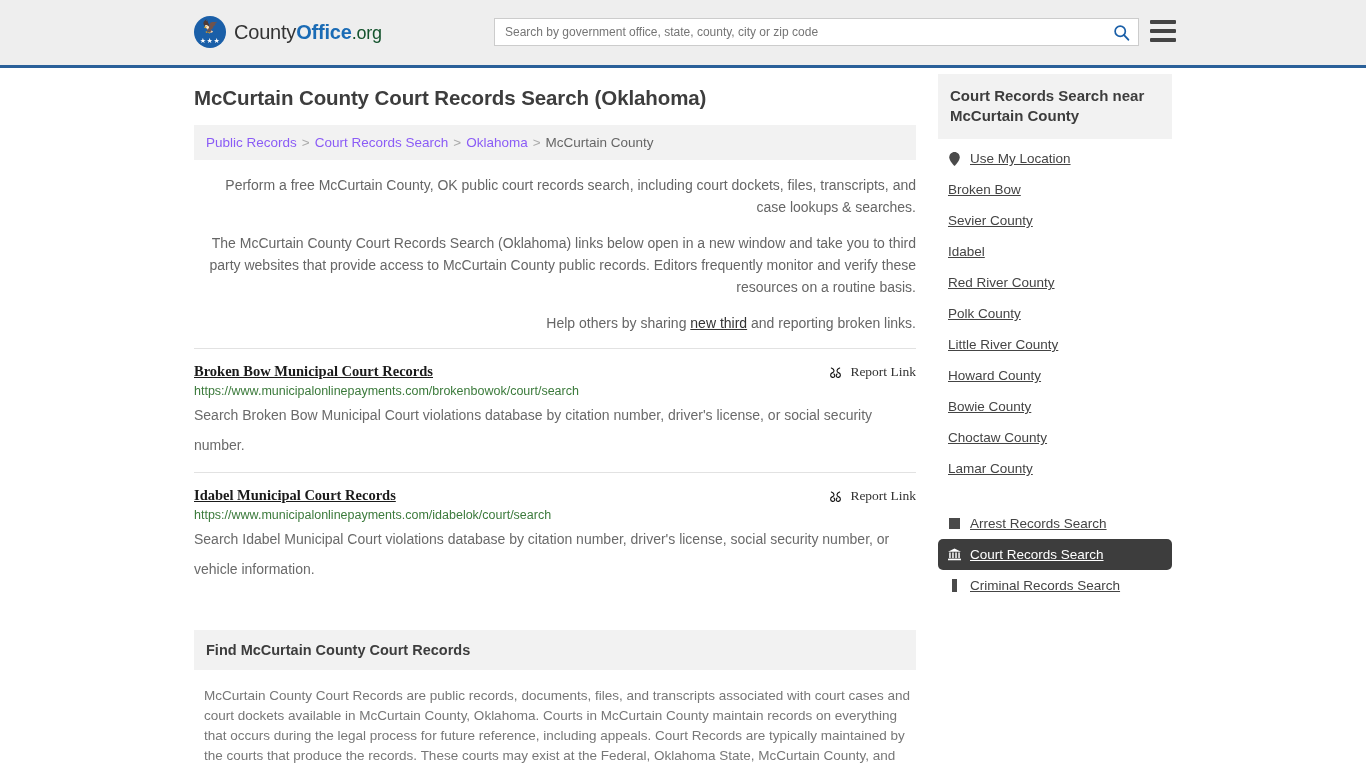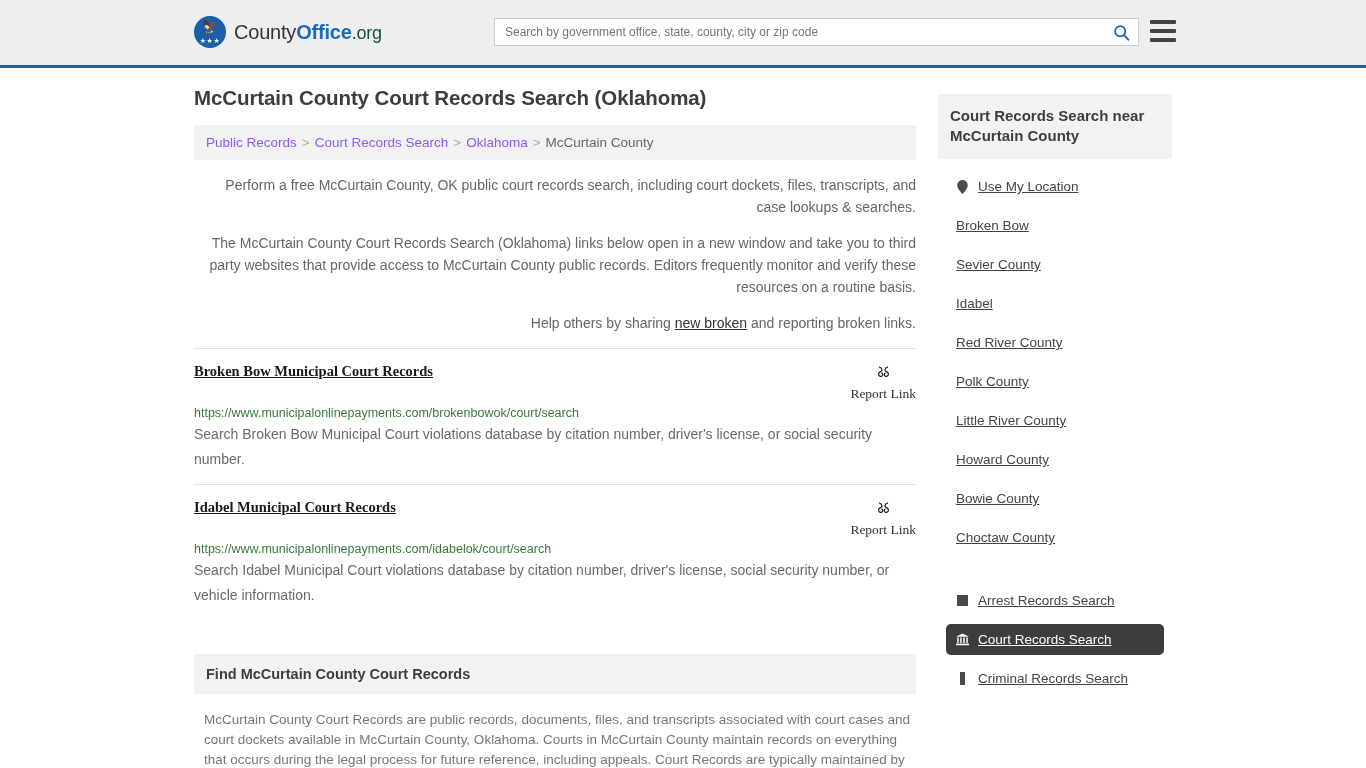--- a/index.html
+++ b/index.html
@@ -107,21 +107,21 @@
     width: 1232px;
     padding-top: 18px;
   }
   #content-col {
     position: absolute;
     left: 194px; top: 18px;
     width: 722px;
   }
   #sidebar-col {
     position: absolute;
-    left: 938px; top: 26px;
+    left: 938px; top: 6px;
     width: 234px;
   }
 
   h1#page-title {
     font-size: 20.5px;
     color: #3d3d3d;
     margin: 0 0 15px 0;
     font-weight: bold;
     letter-spacing: -0.1px;
   }
@@ -173,33 +173,32 @@
     cursor: pointer;
   }
   .report-link {
     display: flex; align-items: center;
     gap: 7px;
     font-size: 13.5px;
     color: #333333;
     cursor: pointer;
     white-space: nowrap;
     padding-top: 1px;
-    flex-direction: column;
   }
   .result-url {
     display: block;
     font-size: 12.5px;
     color: #3b7a3b;
     margin: 4px 0 2px 0;
     text-decoration: none;
     word-break: break-all;
   }
   .result-desc {
     font-size: 14px;
-    line-height: 25px;
+    line-height: 30px;
     color: #6a6a6a;
     margin: 0;
   }
 
   
   #find-section { margin-top: 34px; }
   #find-header {
     background: #f2f2f2;
     padding: 12px 12px;
     font-size: 14.5px;
@@ -219,21 +218,21 @@
   
   .side-card-header {
     background: #f2f2f2;
     padding: 12px 12px 13px 12px;
     font-size: 15px;
     font-weight: bold;
     color: #3d3d3d;
     line-height: 20px;
   }
   .side-list { margin: 0; padding: 0; list-style: none; }
-  .side-list li { margin: 8px; }
+  .side-list li { margin: 0; }
   .side-link {
     display: flex;
     align-items: center;
     gap: 9px;
     padding: 8px 10px;
     font-size: 13.5px;
     color: #444444;
     text-decoration: none;
     cursor: pointer;
   }
@@ -289,21 +288,21 @@
   <div id="content-col">
 
     <h1 id="page-title">McCurtain County Court Records Search (Oklahoma)</h1>
 
     <div id="breadcrumb">
       <a href="#">Public Records</a><span class="sep">&gt;</span><a href="#">Court Records Search</a><span class="sep">&gt;</span><a href="#">Oklahoma</a><span class="sep">&gt;</span><span class="current">McCurtain County</span>
     </div>
 
     <p class="intro-p">Perform a free McCurtain County, OK public court records search, including court dockets, files, transcripts, and case lookups &amp; searches.</p>
     <p class="intro-p">The McCurtain County Court Records Search (Oklahoma) links below open in a new window and take you to third party websites that provide access to McCurtain County public records. Editors frequently monitor and verify these resources on a routine basis.</p>
-    <p class="intro-p"><span>Help others by sharing </span><a href="#">new broken</a><span> and reporting broken links.</span></p>
+    <p class="intro-p"><span>Help others by sharing </span><a href="#">new third</a><span> and reporting broken links.</span></p>
 
     <div class="result">
       <div class="result-head">
         <a class="result-title" href="#">Broken Bow Municipal Court Records</a>
         <div class="report-link">
           <svg width="15" height="15" viewBox="0 0 20 20">
             <path d="M3 3 L17 17 M17 3 L3 17" stroke="#111" stroke-width="1.6" fill="none" opacity="0"></path>
             <path d="M4.5 4 C9 6, 9 9, 5.5 10.5 C2.5 12, 3 16, 6 16.5 C9 17, 10 14, 8 12" stroke="#111" stroke-width="1.5" fill="none" stroke-linecap="round"></path>
             <path d="M15.5 4 C11 6, 11 9, 14.5 10.5 C17.5 12, 17 16, 14 16.5 C11 17, 10 14, 12 12" stroke="#111" stroke-width="1.5" fill="none" stroke-linecap="round"></path>
           </svg>
@@ -391,20 +390,25 @@
         <li>
             <a class="side-link plain" href="#">
               <span class="lbl">Bowie County</span>
             </a>
           </li>
         <li>
             <a class="side-link plain" href="#">
               <span class="lbl">Choctaw County</span>
             </a>
           </li>
+        <li>
+            <a class="side-link plain" href="#">
+              <span class="lbl">Lamar County</span>
+            </a>
+          </li>
       </ul>
     </div>
 
     <div id="public-records-card">
       <ul class="side-list" style="padding-top:4px">
         <li>
           <a class="side-link" href="#">
             <span class="ico">
                 <span class="ico-square"></span>
               </span>

